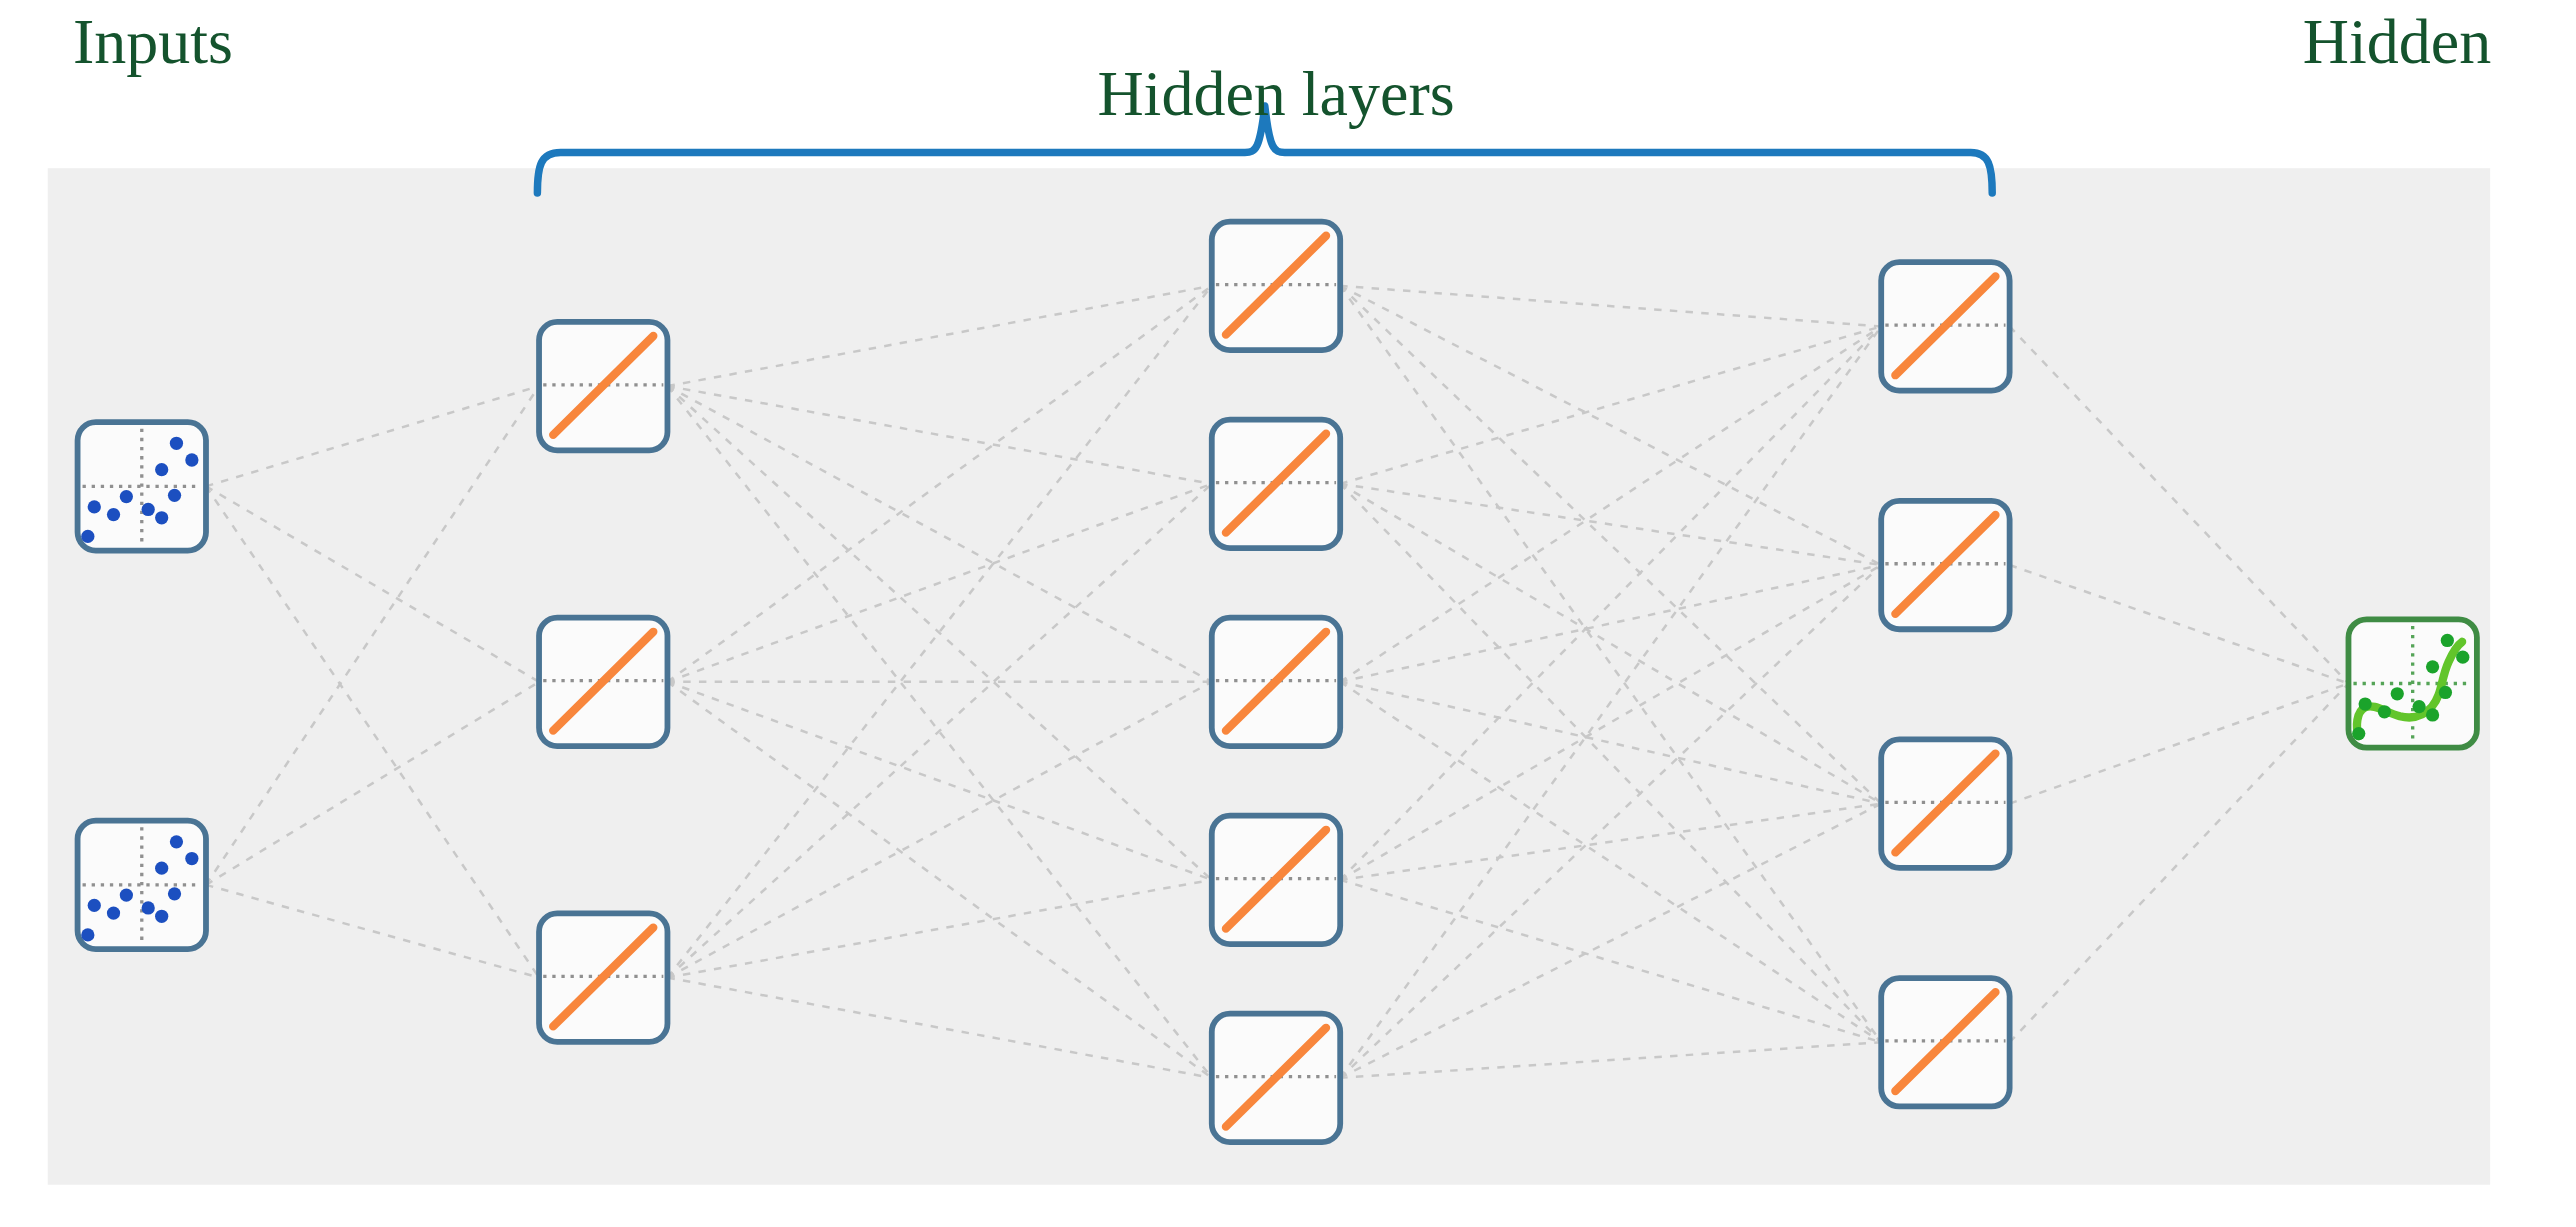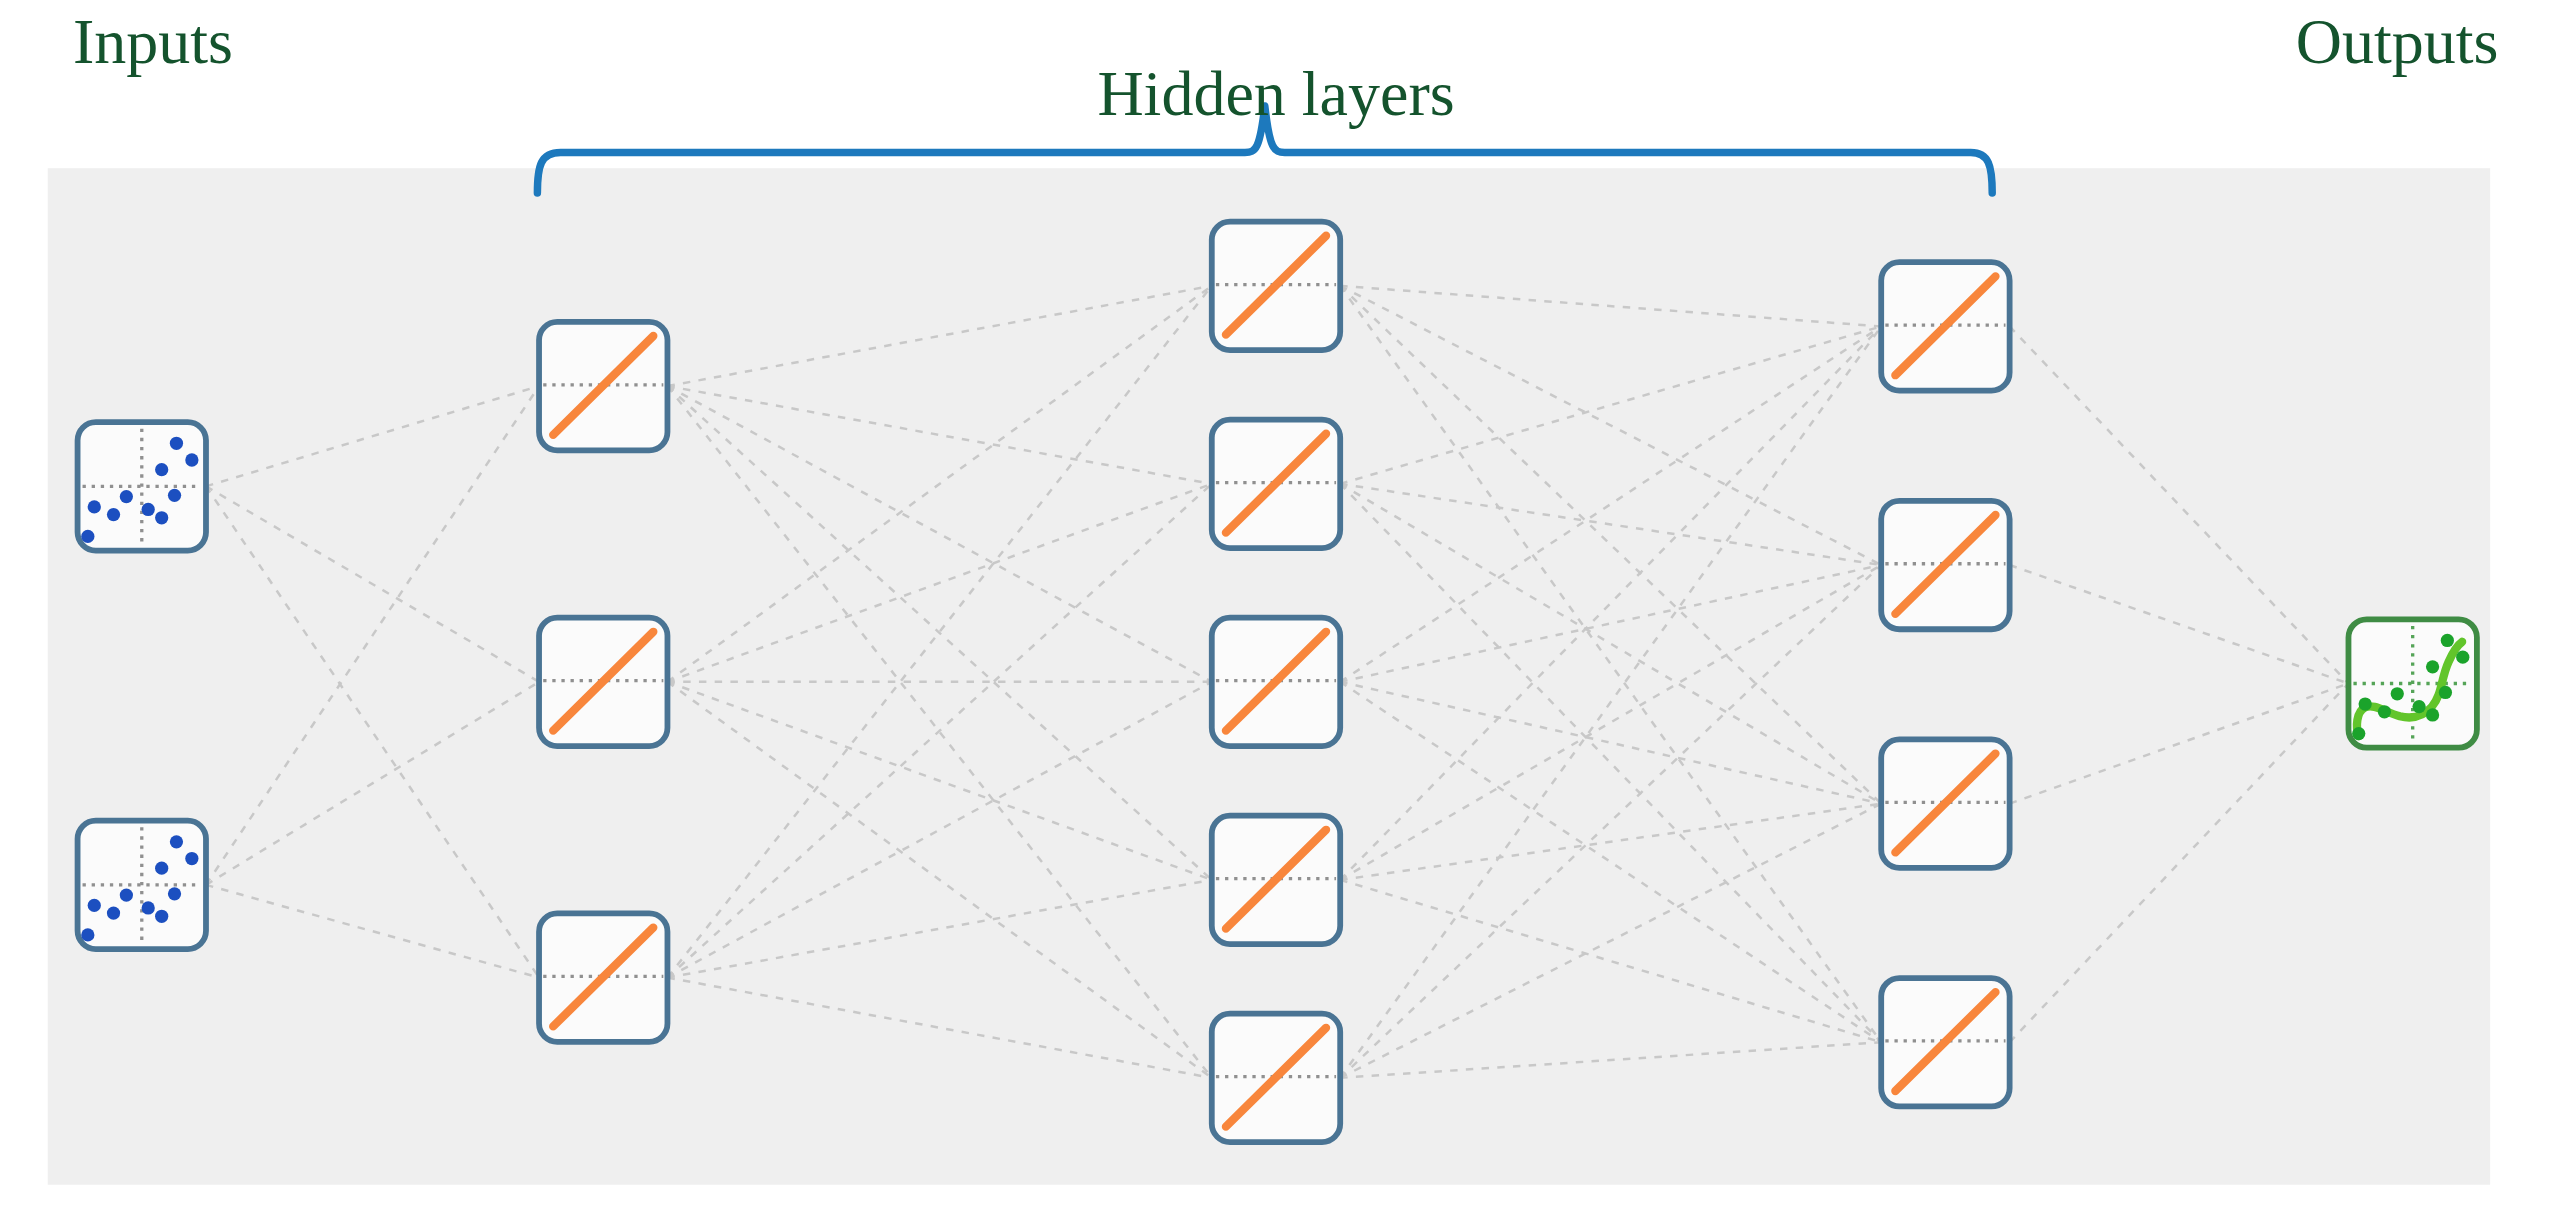--- a/index.html
+++ b/index.html
@@ -153,18 +153,18 @@
       <path d="M 648 233 C 648 200 652 184 676 184 L 1502 184 C 1515 184 1520 180 1526 128 C 1532 180 1537 184 1550 184 L 2378 184 C 2400 184 2404 200 2404 233" fill="none" stroke="#1d79bd" stroke-width="9" stroke-linecap="round" stroke-linejoin="round"></path>
     </svg>
 
   <div class="lbl centered" style="left:153px; top:5px;">
     <div>Inputs</div>
   </div>
 
   <div class="lbl centered" style="left:1276px; top:16.6px;margin-top:40px;">Hidden layers</div>
 
   <div class="lbl centered" style="left:2397px; top:5px;">
-    <div>Outputs</div>
+    <div>Hidden</div>
   </div>
 
 
 </div>
 
 
 </body></html>

